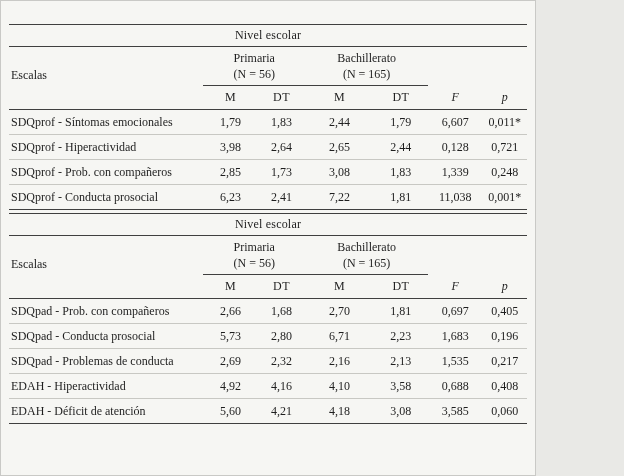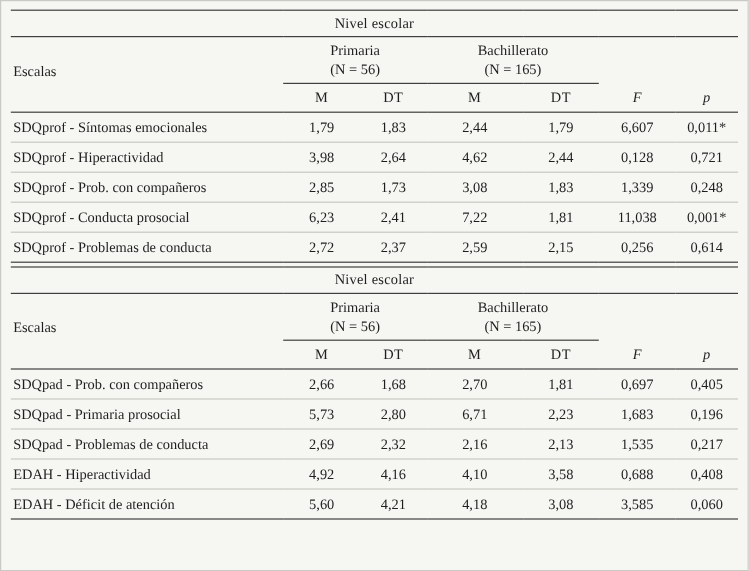--- a/index.html
+++ b/index.html
@@ -2,26 +2,26 @@
 <html><head>
 <meta charset="utf-8">
 <style>
   html, body { margin: 0; padding: 0; }
   body {
     background: #e9e9e6;
     font-family: "Liberation Serif", "DejaVu Serif", serif;
     color: #1e1e1e;
   }
   .page {
-    width: 624px;
+    width: 536px;
     height: 476px;
     box-sizing: border-box;
     background: #f6f6f3;
     border: 1px solid #c9c9c6;
-    padding: 7px 8px;
+    padding: 23px 8px;
     overflow: hidden;
   }
   table.results {
     width: 100%;
     border-collapse: collapse;
     table-layout: fixed;
     border-top: 1px solid #3f3f3f;
   }
   table.results.t1 { margin-bottom: 3px; }
   td { font-size: 12px; padding: 0; vertical-align: middle; }
@@ -110,21 +110,21 @@
           <td>1,83</td>
           <td>2,44</td>
           <td>1,79</td>
           <td>6,607</td>
           <td>0,011*</td>
         </tr>
         <tr>
           <td class="scale-cell">SDQprof - Hiperactividad</td>
           <td>3,98</td>
           <td>2,64</td>
-          <td>4,62</td>
+          <td>2,65</td>
           <td>2,44</td>
           <td>0,128</td>
           <td>0,721</td>
         </tr>
         <tr>
           <td class="scale-cell">SDQprof - Prob. con compañeros</td>
           <td>2,85</td>
           <td>1,73</td>
           <td>3,08</td>
           <td>1,83</td>
@@ -133,29 +133,20 @@
         </tr>
         <tr>
           <td class="scale-cell">SDQprof - Conducta prosocial</td>
           <td>6,23</td>
           <td>2,41</td>
           <td>7,22</td>
           <td>1,81</td>
           <td>11,038</td>
           <td>0,001*</td>
         </tr>
-        <tr>
-          <td class="scale-cell">SDQprof - Problemas de conducta</td>
-          <td>2,72</td>
-          <td>2,37</td>
-          <td>2,59</td>
-          <td>2,15</td>
-          <td>0,256</td>
-          <td>0,614</td>
-        </tr>
       </tbody>
   </table>
 
   <table class="results t2">
     <colgroup>
       <col style="width:37.5%">
         <col style="width:10.5%">
         <col style="width:9.2%">
       <col style="width:13.2%">
         <col style="width:10.5%">
@@ -193,21 +184,21 @@
         <tr>
           <td class="scale-cell">SDQpad - Prob. con compañeros</td>
           <td>2,66</td>
           <td>1,68</td>
           <td>2,70</td>
           <td>1,81</td>
           <td>0,697</td>
           <td>0,405</td>
         </tr>
         <tr>
-          <td class="scale-cell">SDQpad - Primaria prosocial</td>
+          <td class="scale-cell">SDQpad - Conducta prosocial</td>
           <td>5,73</td>
           <td>2,80</td>
           <td>6,71</td>
           <td>2,23</td>
           <td>1,683</td>
           <td>0,196</td>
         </tr>
         <tr>
           <td class="scale-cell">SDQpad - Problemas de conducta</td>
           <td>2,69</td>

